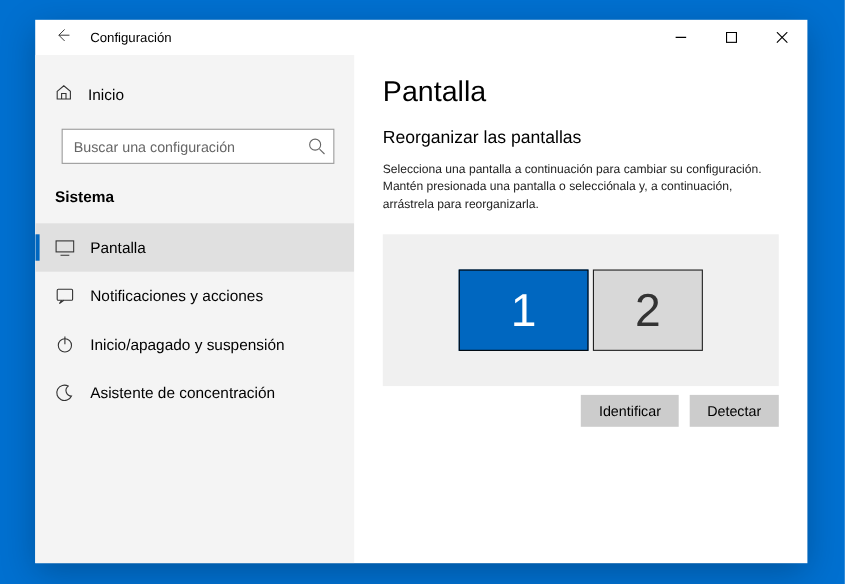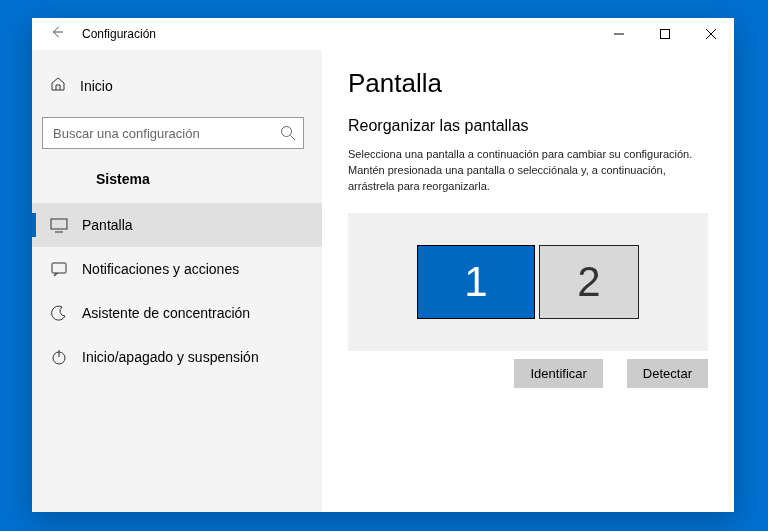--- a/index.html
+++ b/index.html
@@ -10,40 +10,40 @@
 .back-arrow svg { width: 14px; height: 14px; }
 .app-title { font-size: 12px; color: #000; }
 .win-controls { display: flex; }
 .win-btn { width: 46px; height: 32px; display: flex; align-items: center; justify-content: center; cursor: pointer; }
 .win-btn svg { width: 10px; height: 10px; }
 .content { flex: 1; display: flex; overflow: hidden; }
 .sidebar { width: 290px; background: #f4f4f4; padding-top: 18px; display: flex; flex-direction: column; overflow-y: auto; }
 .home-row { display: flex; align-items: center; gap: 14px; padding: 8px 18px; cursor: pointer; }
 .home-row svg { width: 16px; height: 16px; }
 .home-row span { font-size: 14px; }
-.search-box { margin: 14px 18px 18px 10px; position: relative; }
+.search-box { margin: 14px 18px 18px 24px; position: relative; }
 .search-box input { width: 100%; height: 32px; border: 1px solid #999; background: #fff; padding: 0 34px 0 10px; font-size: 13px; outline: none; }
 .search-box input::placeholder { color: #666; }
 .search-icon { position: absolute; right: 8px; top: 8px; width: 16px; height: 16px; }
-.section-title { padding: 4px 18px 16px 18px; font-weight: 600; font-size: 14px; margin-left: 46px; }
+.section-title { padding: 4px 18px 16px 18px; font-weight: 600; font-size: 14px; }
 .nav { display: flex; flex-direction: column; }
 .nav-item { display: flex; align-items: center; gap: 14px; padding: 13px 18px; cursor: pointer; position: relative; font-size: 14px; }
 .nav-item.active { background: #e0e0e0; }
 .nav-item.active::before { content: ""; position: absolute; left: 0; top: 10px; bottom: 10px; width: 4px; background: #0067c0; }
 .nav-item .icon { width: 18px; height: 18px; display: flex; align-items: center; justify-content: center; flex-shrink: 0; }
 .nav-item .icon svg { width: 18px; height: 18px; }
 .main { flex: 1; padding: 18px 26px; overflow-y: auto; }
 .main h1 { font-weight: 400; font-size: 26px; margin-bottom: 18px; }
 .main h2 { font-weight: 400; font-size: 16px; margin-bottom: 12px; }
 .main p { font-size: 11px; color: #222; line-height: 1.45; margin-bottom: 18px; }
 .display-arrange { background: #f0f0f0; height: 138px; display: flex; align-items: center; justify-content: center; gap: 4px; margin-bottom: 8px; }
 .monitor { height: 74px; display: flex; align-items: center; justify-content: center; font-size: 42px; font-weight: 300; cursor: move; border: 1px solid #222; }
 .monitor.selected { background: #0067c0; color: #fff; width: 118px; border-color: #000; }
 .monitor.unselected { background: #d8d8d8; color: #333; width: 100px; }
-.action-row { display: flex; justify-content: flex-end; gap: 24px; }
+.action-row { display: flex; justify-content: flex-end; gap: 10px; }
 .btn { background: #ccc; border: none; padding: 7px 16px; font-size: 13px; cursor: pointer; }
 </style>
 </head>
 <body>
 
 <div class="window">
   <div class="titlebar">
     <div class="titlebar-left">
       <span class="back-arrow">
         <svg viewBox="0 0 16 16" stroke="#333" stroke-width="1" fill="none">
@@ -110,33 +110,33 @@
             <svg viewBox="0 0 18 18" fill="none" stroke="#333" stroke-width="1">
                 <rect x="2" y="3" width="14" height="10" rx="1"></rect>
                 <path d="M6 13 L4 16 L8 13"></path>
               </svg>
           </span>
           <span>Notificaciones y acciones</span>
         </div>
         <div class="nav-item">
           <span class="icon">
             <svg viewBox="0 0 18 18" fill="none" stroke="#333" stroke-width="1">
-                <path d="M12 3 A7 7 0 1 0 15 12 A5 5 0 0 1 12 3 Z"></path>
-              </svg>
-          </span>
-          <span>Asistente de concentración</span>
-        </div>
-        <div class="nav-item">
-          <span class="icon">
-            <svg viewBox="0 0 18 18" fill="none" stroke="#333" stroke-width="1">
                 <circle cx="9" cy="10" r="6"></circle>
                 <line x1="9" y1="2" x2="9" y2="9"></line>
               </svg>
           </span>
           <span>Inicio/apagado y suspensión</span>
+        </div>
+        <div class="nav-item">
+          <span class="icon">
+            <svg viewBox="0 0 18 18" fill="none" stroke="#333" stroke-width="1">
+                <path d="M12 3 A7 7 0 1 0 15 12 A5 5 0 0 1 12 3 Z"></path>
+              </svg>
+          </span>
+          <span>Asistente de concentración</span>
         </div>
       </div>
     </div>
 
     <div class="main">
       <h1>Pantalla</h1>
       <h2>Reorganizar las pantallas</h2>
       <p>Selecciona una pantalla a continuación para cambiar su configuración. Mantén presionada una pantalla o selecciónala y, a continuación, arrástrela para reorganizarla.</p>
 
       <div class="display-arrange">

